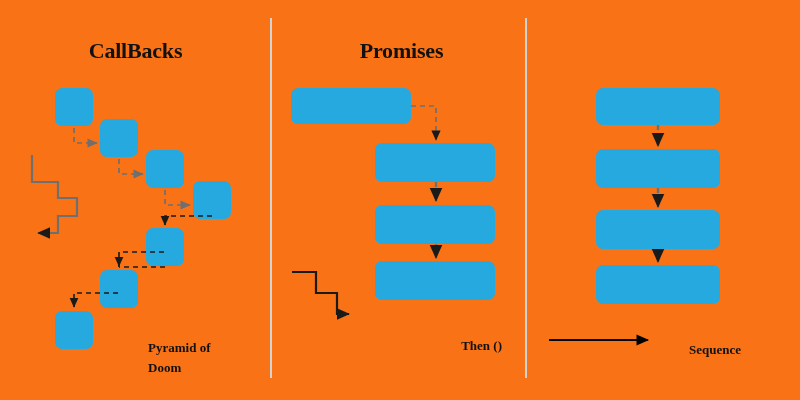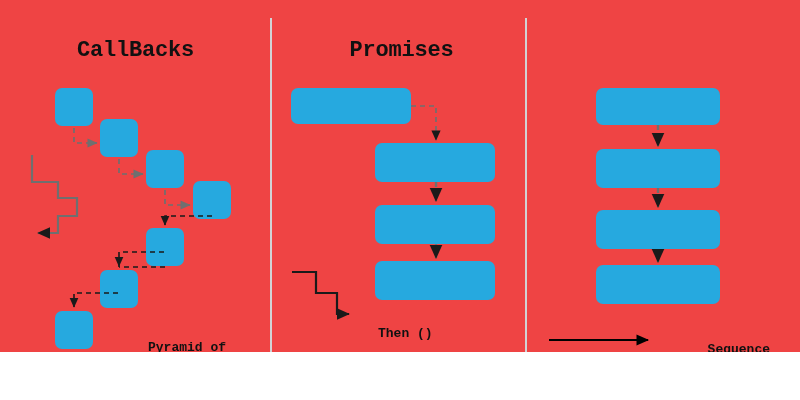--- a/index.html
+++ b/index.html
@@ -4,24 +4,24 @@
 <title>Async Patterns Diagram</title>
 <style>
   html, body {
     margin: 0;
     padding: 0;
     background: #ffffff;
   }
   #canvas {
     position: relative;
     width: 800px;
-    height: 352px;
-    background: #ef4444;
+    height: 400px;
+    background: #f97316;
     overflow: hidden;
-    font-family: Liberation Mono, monospace;
+    font-family: Liberation Serif, serif;
   }
   .panel {
     position: absolute;
     top: 0;
     height: 400px;
   }
   #panel-callbacks { left: 0;   width: 271px; }
   #panel-promises  { left: 274px; width: 255px; }
   #panel-async     { left: 526px; width: 274px; }
 
@@ -56,22 +56,22 @@
 
   .caption {
     position: absolute;
     font-size: 13px;
     font-weight: bold;
     color: #111111;
     line-height: 20px;
     white-space: pre-line;
   }
   #caption-pyramid { left: 148px; top: 338px; width: 112px; text-align: left; }
-  #caption-then    { left: 378px; top: 324px; width: 124px; }
-  #caption-sequence{ left: 660px; top: 340px; width: 110px; text-align: right; }
+  #caption-then    { left: 378px; top: 336px; width: 124px; text-align: right; }
+  #caption-sequence{ left: 660px; top: 340px; width: 110px; text-align: center; }
 
   .svg-layer {
     position: absolute;
     left: 0;
     top: 0;
     width: 800px;
     height: 400px;
     pointer-events: none;
   }
 </style>

